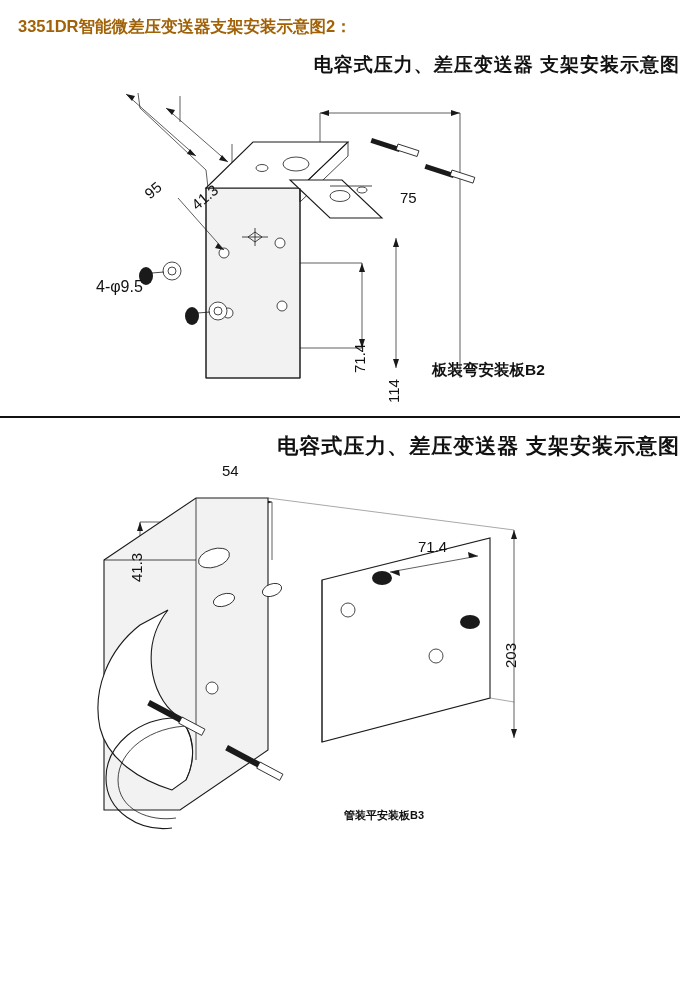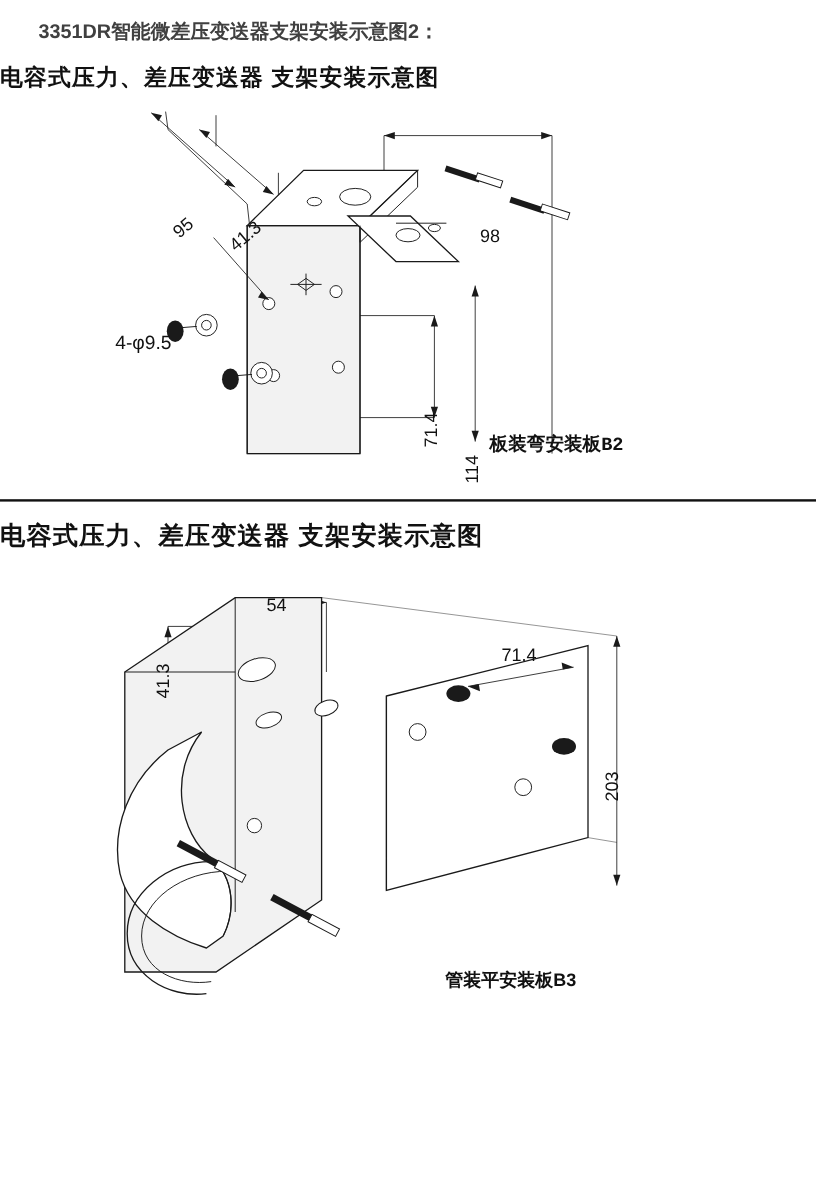--- a/index.html
+++ b/index.html
@@ -18,29 +18,29 @@
   .page {
     width: 680px;
     height: 982px;
     position: relative;
   }
   .section {
     position: relative;
     width: 680px;
   }
   .section-title {
-    color: #404040;
+    color: #a16207;
     font-weight: bold;
     font-size: 16.5px;
     letter-spacing: 0px;
-    padding-left: 32px;
+    padding-left: 18px;
     padding-top: 16px;
   }
   .section-subtitle {
-    text-align: left;
+    text-align: right;
     font-size: 19px;
     font-weight: bold;
     color: #111;
     margin-top: 14px;
     letter-spacing: 1px;
   }
   .divider {
     border-top: 2px solid #111;
     width: 680px;
     margin: 0;
@@ -172,26 +172,26 @@
         <g>
           <path class="dim" d="M396 160 L396 290"></path>
           <path class="dark" d="M396 160 l-3 9 l6 0 z"></path>
           <path class="dark" d="M396 290 l-3 -9 l6 0 z"></path>
         </g>
 
       </svg>
 
       <div class="caption" style="left:141px; top:111px; font-weight:normal; font-size:15px; transform:rotate(-40deg); transform-origin:left top;">95</div>
       <div class="caption" style="left:188px; top:122px; font-weight:normal; font-size:15px; transform:rotate(-40deg); transform-origin:left top;">41.3</div>
-      <div class="caption" style="left:400px; top:111px; font-weight:normal; font-size:15px;">98</div>
+      <div class="caption" style="left:400px; top:111px; font-weight:normal; font-size:15px;">75</div>
       <div class="caption" style="left:96px; top:200px; font-weight:normal; font-size:16px;">4-φ9.5</div>
       <div class="caption" style="left:351px; top:295px; font-weight:normal; font-size:15px; transform:rotate(-90deg); transform-origin:left top;">71.4</div>
       <div class="caption" style="left:385px; top:325px; font-weight:normal; font-size:15px; transform:rotate(-90deg); transform-origin:left top;">114</div>
 
-      <div class="caption" style="left:408px; top:282px;font-family:Liberation Mono, monospace;">板装弯安装板B2</div>
+      <div class="caption" style="left:432px; top:282px;">板装弯安装板B2</div>
     </div>
 
   </div>
 
   <div class="divider" style="margin-top:8px;"></div>
 
   <div class="section">
 
 
     <div class="section-subtitle" style="font-size:21px;">电容式压力、差压变送器  支架安装示意图</div>
@@ -260,23 +260,23 @@
         <g>
           <path class="dim" d="M514 70 L514 278"></path>
           <path class="dark" d="M514 70 l-3 9 l6 0 z"></path>
           <path class="dark" d="M514 278 l-3 -9 l6 0 z"></path>
           <line class="dim" x1="268" y1="38" x2="514" y2="70" opacity="0.55"></line>
           <line class="dim" x1="490" y1="238" x2="514" y2="242" opacity="0.55"></line>
         </g>
 
       </svg>
 
-      <div class="caption" style="left:222px; top:36px; font-weight:normal; font-size:15px;">54</div>
+      <div class="caption" style="left:222px; top:2px; font-weight:normal; font-size:15px;">54</div>
       <div class="caption" style="left:128px; top:122px; font-weight:normal; font-size:15px; transform:rotate(-90deg); transform-origin:left top;">41.3</div>
       <div class="caption" style="left:418px; top:78px; font-weight:normal; font-size:15px;">71.4</div>
       <div class="caption" style="left:502px; top:208px; font-weight:normal; font-size:15px; transform:rotate(-90deg); transform-origin:left top;">203</div>
 
-      <div class="caption" style="left:371px; top:348px; font-size:15px;">管装平安装板B3</div>
+      <div class="caption" style="left:344px; top:348px; font-size:11px;">管装平安装板B3</div>
     </div>
 
   </div>
 
 </div>
 
 </body></html>

